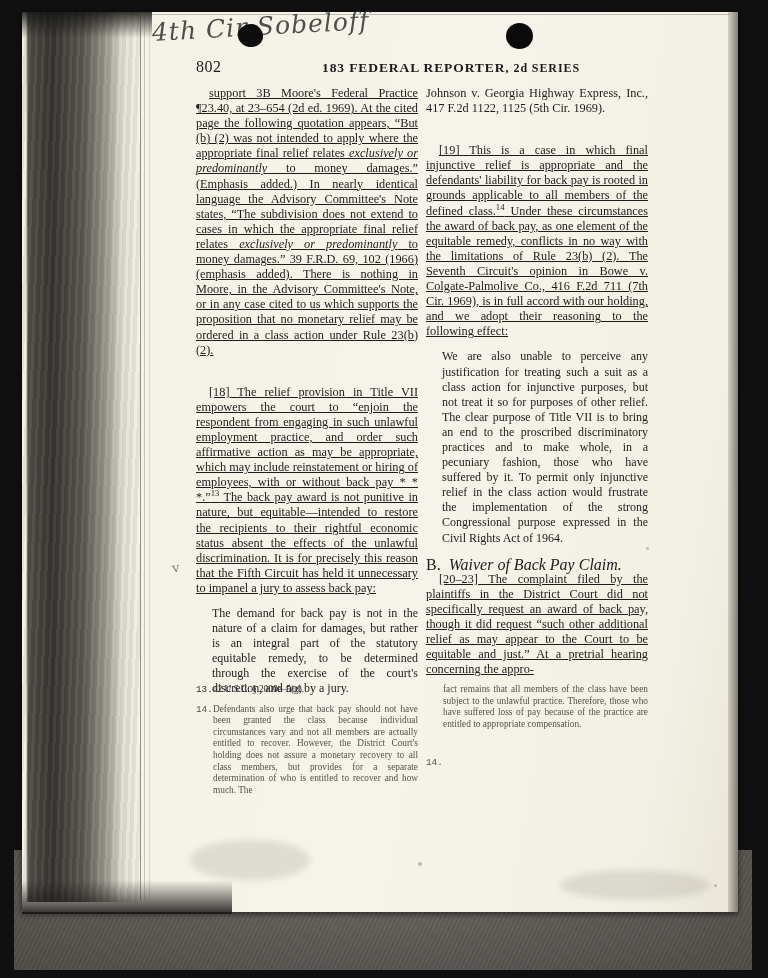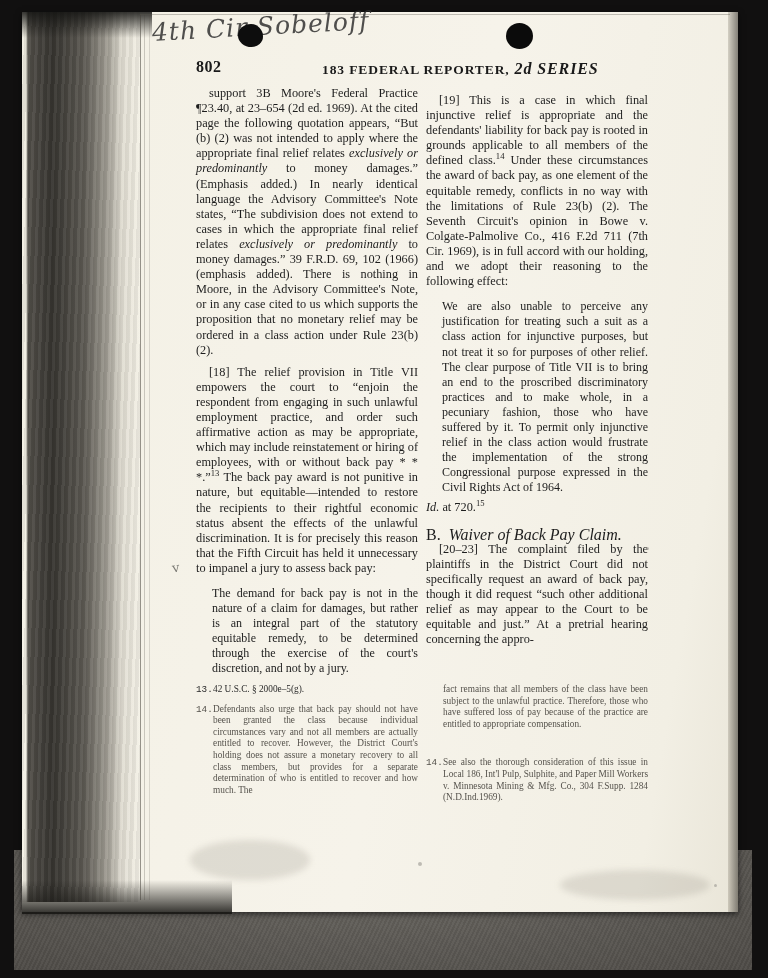--- a/index.html
+++ b/index.html
@@ -78,41 +78,41 @@
     background:#0d0d0d;border-radius:52% 48% 46% 54%/50% 54% 46% 50%;
   }
   .dot-right{
     position:absolute;left:506px;top:23px;width:27px;height:26px;
     background:#0b0b0b;border-radius:50%;
   }
 
   
   .runhead{position:absolute;left:0;top:58px;width:100%;height:18px;}
   .folio{
-    position:absolute;left:196px;top:0;font-size:16px;font-weight:bold;
+    position:absolute;left:196px;top:0;font-size:16px;font-weight:normal;
     color:#1a1a1a;letter-spacing:.5px;
   }
   .runtitle{
     position:absolute;left:322px;top:2px;font-size:13.5px;font-weight:bold;
     color:#1a1a1a;letter-spacing:.9px;
   }
-  .runtitle .sm{font-size:16px;font-style:italic;}
+  .runtitle .sm{font-size:12px;}
 
   
   .col{
     position:absolute;top:86px;width:222px;
     font-size:12.3px;line-height:15.1px;color:#1d1d1d;
     text-align:justify;text-justify:inter-word;
     -webkit-hyphens:none;hyphens:none;
   }
   .col.left{left:196px;}
   .col.right{left:426px;}
   .col p{margin:0;}
-  .col p.ind{text-indent:13px;}
-  .col p.sp{margin-top:7px;}
+  .col p.ind{text-indent:13px;text-decoration:underline;}
+  .col p.sp{margin-top:27px;}
   .col p.quote{
     margin-top:10px;margin-left:16px;text-indent:0;width:206px;
     font-size:12px;line-height:15.1px;
   }
   .col .hd{margin-top:11px;font-size:16px;}
   .col .hd i{font-style:italic;}
   sup{font-size:8.6px;vertical-align:super;line-height:0;}
   i{font-style:italic;}
 
   
@@ -170,26 +170,26 @@
 
   <div class="col left">
     <p class="ind"><span>support 3B Moore's Federal Practice ¶23.40, at 23–654 (2d ed. 1969).  At the cited page the following quotation appears, “But (b) (2) was not intended to apply where the appropriate final relief relates </span><i>exclusively or predominantly</i><span> to money damages.”  (Emphasis added.)  In nearly identical language the Advisory Committee's Note states, “The subdivision does not extend to cases in which the appropriate final relief relates </span><i>exclusively or predominantly</i><span> to money damages.”  39 F.R.D. 69, 102 (1966) (emphasis added).  There is nothing in Moore, in the Advisory Committee's Note, or in any case cited to us which supports the proposition that no monetary relief may be ordered in a class action under Rule 23(b) (2).</span></p>
 
     <p class="ind sp"><span>[18]</span><span>  The relief provision in Title VII empowers the court to “enjoin the respondent from engaging in such unlawful employment practice, and order such affirmative action as may be appropriate, which may include reinstatement or hiring of employees, with or without back pay  *  *  *.”</span><sup>13</sup><span>  The back pay award is not punitive in nature, but equitable—intended to restore the recipients to their rightful economic status absent the effects of the unlawful discrimination.  It is for precisely this reason that the Fifth Circuit has held it unnecessary to impanel a jury to assess back pay:</span></p>
 
     <p class="quote">The demand for back pay is not in the nature of a claim for damages, but rather is an integral part of the statutory equitable remedy, to be determined through the exercise of the court's discretion, and not by a jury.</p>
   </div>
 
   <div class="col right">
+    <p>Johnson v. Georgia Highway Express, Inc., 417 F.2d 1122, 1125 (5th Cir. 1969).</p>
 
     <p class="ind sp"><span>[19]</span><span>  This is a case in which final injunctive relief is appropriate and the defendants' liability for back pay is rooted in grounds applicable to all members of the defined class.</span><sup>14</sup><span>  Under these circumstances the award of back pay, as one element of the equitable remedy, conflicts in no way with the limitations of Rule 23(b) (2).  The Seventh Circuit's opinion in Bowe v. Colgate-Palmolive Co., 416 F.2d 711 (7th Cir. 1969), is in full accord with our holding, and we adopt their reasoning to the following effect:</span></p>
 
     <p class="quote">We are also unable to perceive any justification for treating such a suit as a class action for injunctive purposes, but not treat it so for purposes of other relief.  The clear purpose of Title VII is to bring an end to the proscribed discriminatory practices and to make whole, in a pecuniary fashion, those who have suffered by it.  To permit only injunctive relief in the class action would frustrate the implementation of the strong Congressional purpose expressed in the Civil Rights Act of 1964.</p>
 
-    <p style="margin-top:5px;"><i>Id.</i><span> at 720.</span><sup>15</sup></p>
 
     <p class="hd"><span>B.</span>&nbsp;&nbsp;<i>Waiver of Back Pay Claim.</i></p>
 
     <p class="ind" style=""><span>[20–23]</span><span>  The complaint filed by the plaintiffs in the District Court did not specifically request an award of back pay, though it did request “such other additional relief as may appear to the Court to be equitable and just.”  At a pretrial hearing concerning the appro-</span></p>
   </div>
 
   <div class="fn left">
     <div class="item">
       <span class="num">13.</span>
       <span>42 U.S.C. § 2000e–5(g).</span>
@@ -197,21 +197,20 @@
     <div class="item faded">
       <span class="num">14.</span>
       <span>Defendants also urge that back pay should not have been granted the class because individual circumstances vary and not all members are actually entitled to recover.  However, the District Court's holding does not assure a monetary recovery to all class members, but provides for a separate determination of who is entitled to recover and how much.  The</span>
     </div>
   </div>
 
   <div class="fn right">
     <div class="cont faded">fact remains that all members of the class have been subject to the unlawful practice.  Therefore, those who have suffered loss of pay because of the practice are entitled to appropriate compensation.</div>
     <div class="item faded">
       <span class="num">14.</span>
-      <span>See also the thorough consideration of this issue in Local 186, Int'l Pulp, Sulphite, and Paper Mill Workers v. Minnesota Mining &amp; Mfg. Co., 304 F.Supp. 1284 (N.D.Ind.1969).</span>
     </div>
   </div>
 
   <div class="tickmark">v</div>
   <div class="speck" style="left:418px;top:862px;width:4px;height:4px;"></div>
   <div class="speck" style="left:646px;top:547px;width:3px;height:3px;"></div>
   <div class="speck" style="left:714px;top:884px;width:3px;height:3px;"></div>
   <div class="smudge" style="left:190px;top:840px;width:120px;height:40px;"></div>
   <div class="smudge" style="left:560px;top:870px;width:150px;height:30px;"></div>
 

